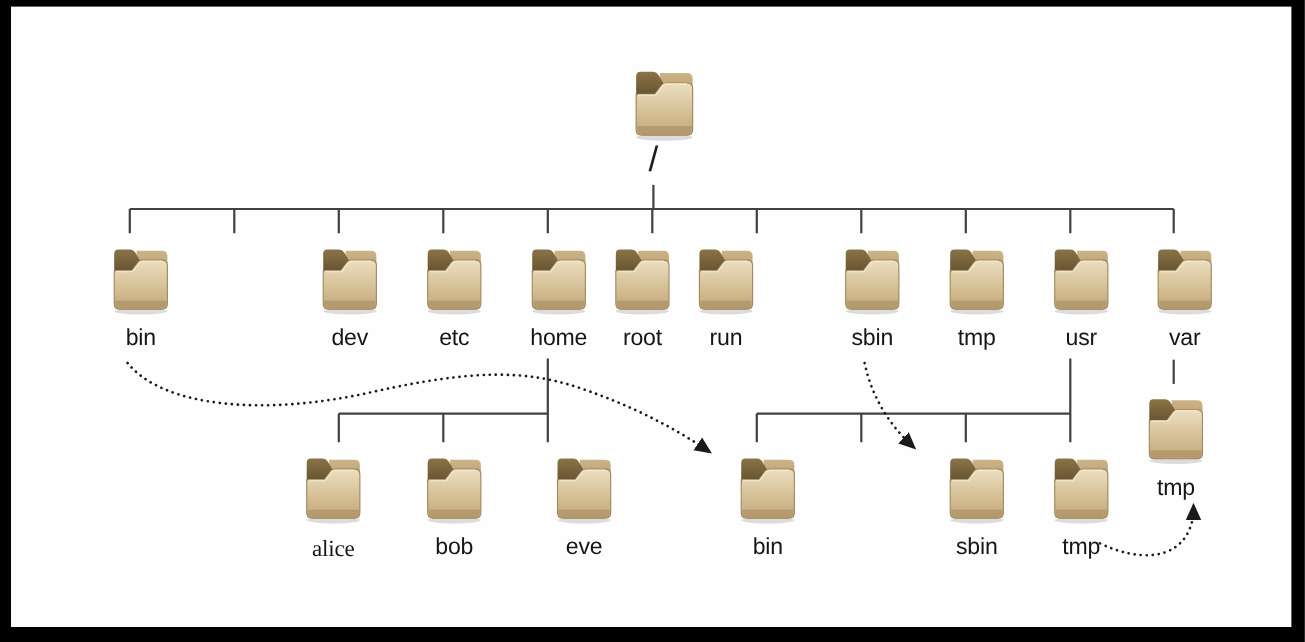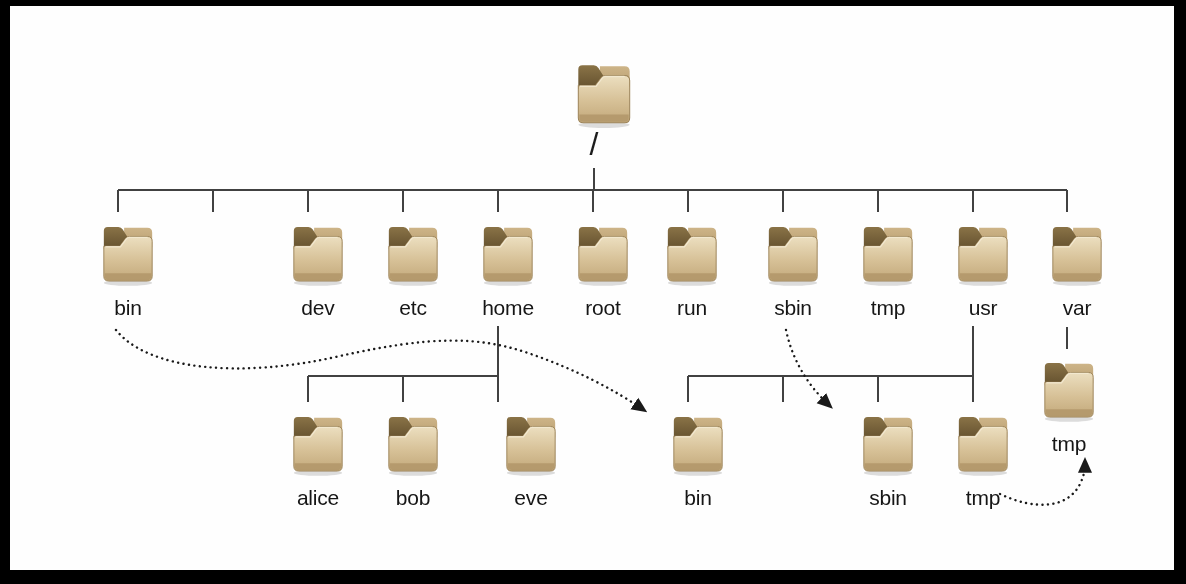--- a/index.html
+++ b/index.html
@@ -79,27 +79,27 @@
           <use href="#folder-sym"></use>
         </svg>
         <div class="flabel">etc</div>
       </div>
   <div class="node" style="left:453px;top:212px;">
         <svg class="ficon" width="58" height="70" viewBox="0 0 60 72">
           <use href="#folder-sym"></use>
         </svg>
         <div class="flabel">home</div>
       </div>
-  <div class="node" style="left:548px;top:212px;">
+  <div class="node" style="left:529px;top:212px;">
         <svg class="ficon" width="58" height="70" viewBox="0 0 60 72">
           <use href="#folder-sym"></use>
         </svg>
         <div class="flabel">root</div>
       </div>
-  <div class="node" style="left:637px;top:212px;">
+  <div class="node" style="left:605px;top:212px;">
         <svg class="ficon" width="58" height="70" viewBox="0 0 60 72">
           <use href="#folder-sym"></use>
         </svg>
         <div class="flabel">run</div>
       </div>
   <div class="node" style="left:738px;top:212px;">
         <svg class="ficon" width="58" height="70" viewBox="0 0 60 72">
           <use href="#folder-sym"></use>
         </svg>
         <div class="flabel">sbin</div>
@@ -116,21 +116,21 @@
         </svg>
         <div class="flabel">usr</div>
       </div>
   <div class="node" style="left:1022px;top:212px;">
         <svg class="ficon" width="58" height="70" viewBox="0 0 60 72">
           <use href="#folder-sym"></use>
         </svg>
         <div class="flabel">var</div>
       </div>
 
-  <div class="node" style="left:263px;top:402px;">
+  <div class="node" style="left:248px;top:402px;font-family:Liberation Serif, serif;">
         <svg class="ficon" width="58" height="70" viewBox="0 0 60 72">
           <use href="#folder-sym"></use>
         </svg>
         <div class="flabel">alice</div>
       </div>
   <div class="node" style="left:358px;top:402px;">
         <svg class="ficon" width="58" height="70" viewBox="0 0 60 72">
           <use href="#folder-sym"></use>
         </svg>
         <div class="flabel">bob</div>

